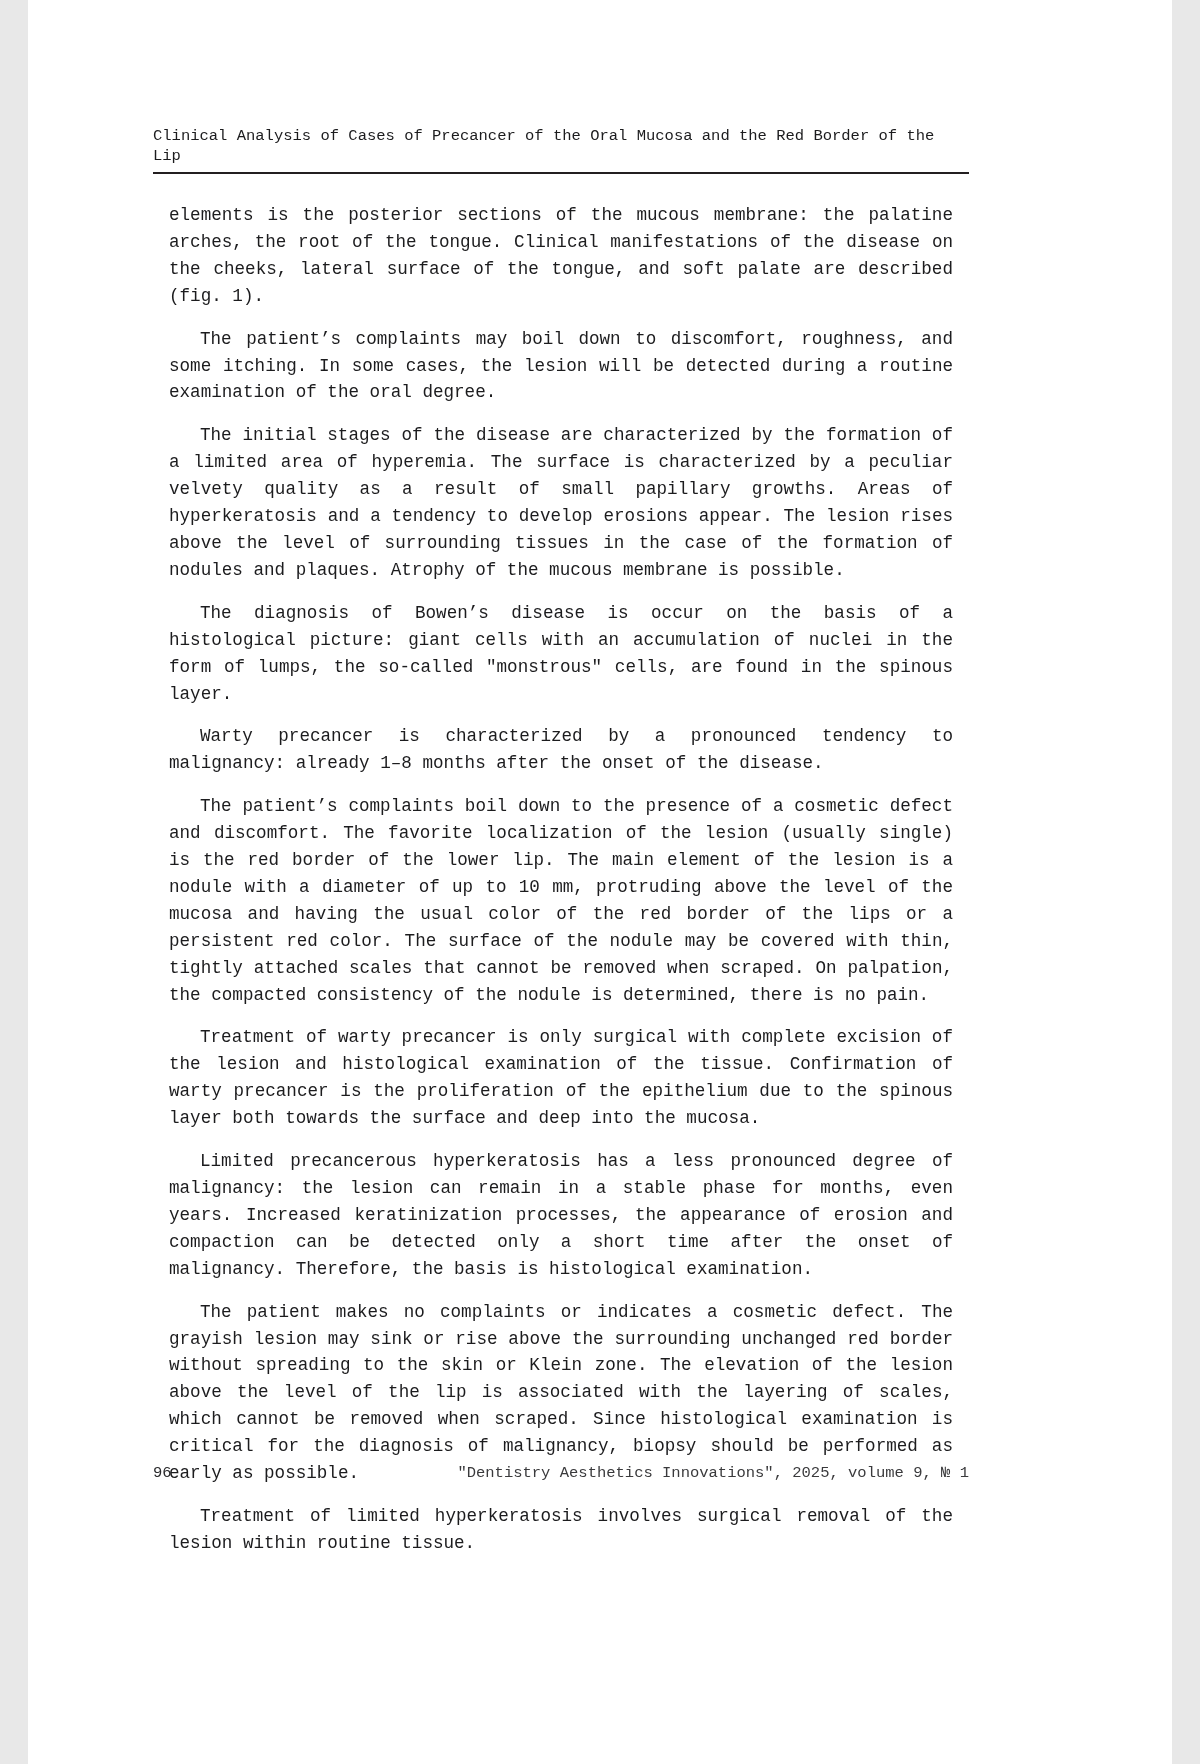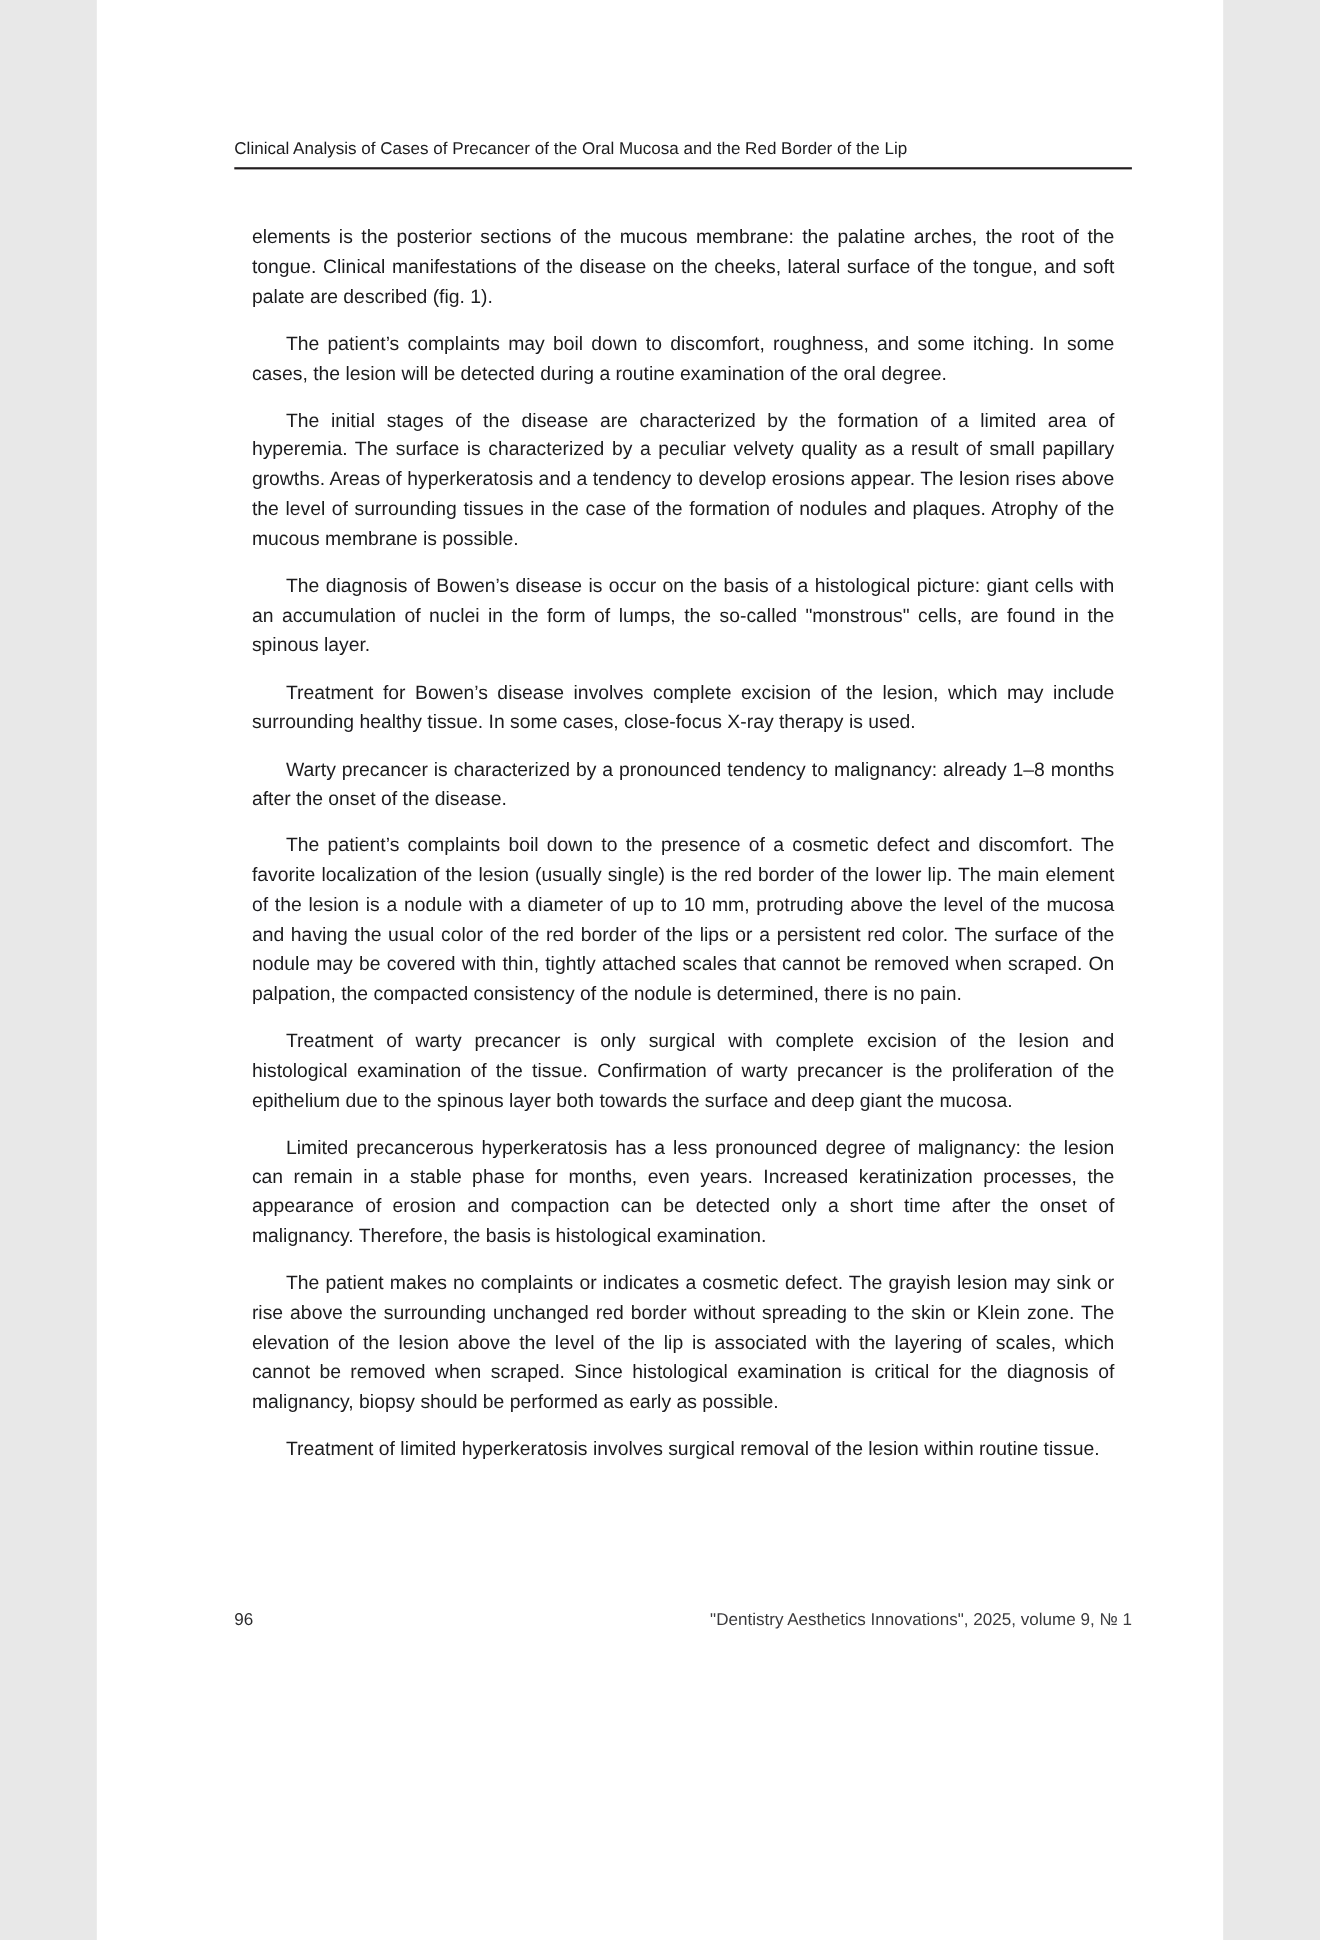--- a/index.html
+++ b/index.html
@@ -2,25 +2,25 @@
 <html><head>
 <meta charset="utf-8">
 <style>
   html, body {
     margin: 0;
     padding: 0;
     background: #e8e8e8;
   }
   .page {
     position: relative;
-    width: 1024px;
+    width: 1144px;
     height: 1764px;
     margin: 0 auto;
     background: #ffffff;
-    font-family: Liberation Sans, sans-serif;
+    font-family: Liberation Mono, monospace;
     color: #1c1c1e;
     box-sizing: border-box;
     overflow: hidden;
   }
   .running-header {
     position: absolute;
     left: 125px;
     top: 126px;
     width: 816px;
     font-size: 15.5px;
@@ -66,24 +66,23 @@
 
 <div class="page">
 
   <div class="running-header">Clinical Analysis of Cases of Precancer of the Oral Mucosa and the Red Border of the Lip</div>
 
   <div class="body-text">
     <p>elements is the posterior sections of the mucous membrane: the palatine arches, the root of the tongue. Clinical manifestations of the disease on the cheeks, lateral surface of the tongue, and soft palate are described (fig. 1).</p>
     <p class="indent">The patient’s complaints may boil down to discomfort, roughness, and some itching. In some cases, the lesion will be detected during a routine examination of the oral degree.</p>
     <p class="indent">The initial stages of the disease are characterized by the formation of a limited area of hyperemia. The surface is characterized by a peculiar velvety quality as a result of small papillary growths. Areas of hyperkeratosis and a tendency to develop erosions appear. The lesion rises above the level of surrounding tissues in the case of the formation of nodules and plaques. Atrophy of the mucous membrane is possible.</p>
     <p class="indent">The diagnosis of Bowen’s disease is occur on the basis of a histological picture: giant cells with an accumulation of nuclei in the form of lumps, the so-called "monstrous" cells, are found in the spinous layer.</p>
-    <p class="indent">Treatment for Bowen’s disease involves complete excision of the lesion, which may include surrounding healthy tissue. In some cases, close-focus X-ray therapy is used.</p>
     <p class="indent">Warty precancer is characterized by a pronounced tendency to malignancy: already 1–8 months after the onset of the disease.</p>
     <p class="indent">The patient’s complaints boil down to the presence of a cosmetic defect and discomfort. The favorite localization of the lesion (usually single) is the red border of the lower lip. The main element of the lesion is a nodule with a diameter of up to 10 mm, protruding above the level of the mucosa and having the usual color of the red border of the lips or a persistent red color. The surface of the nodule may be covered with thin, tightly attached scales that cannot be removed when scraped. On palpation, the compacted consistency of the nodule is determined, there is no pain.</p>
-    <p class="indent">Treatment of warty precancer is only surgical with complete excision of the lesion and histological examination of the tissue. Confirmation of warty precancer is the proliferation of the epithelium due to the spinous layer both towards the surface and deep giant the mucosa.</p>
+    <p class="indent">Treatment of warty precancer is only surgical with complete excision of the lesion and histological examination of the tissue. Confirmation of warty precancer is the proliferation of the epithelium due to the spinous layer both towards the surface and deep into the mucosa.</p>
     <p class="indent">Limited precancerous hyperkeratosis has a less pronounced degree of malignancy: the lesion can remain in a stable phase for months, even years. Increased keratinization processes, the appearance of erosion and compaction can be detected only a short time after the onset of malignancy. Therefore, the basis is histological examination.</p>
     <p class="indent">The patient makes no complaints or indicates a cosmetic defect. The grayish lesion may sink or rise above the surrounding unchanged red border without spreading to the skin or Klein zone. The elevation of the lesion above the level of the lip is associated with the layering of scales, which cannot be removed when scraped. Since histological examination is critical for the diagnosis of malignancy, biopsy should be performed as early as possible.</p>
     <p class="indent">Treatment of limited hyperkeratosis involves surgical removal of the lesion within routine tissue.</p>
   </div>
 
   <div class="page-footer">
     <span class="footer-page-number">96</span>
     <span class="footer-journal">"Dentistry Aesthetics Innovations", 2025, volume 9, № 1</span>
   </div>
 

